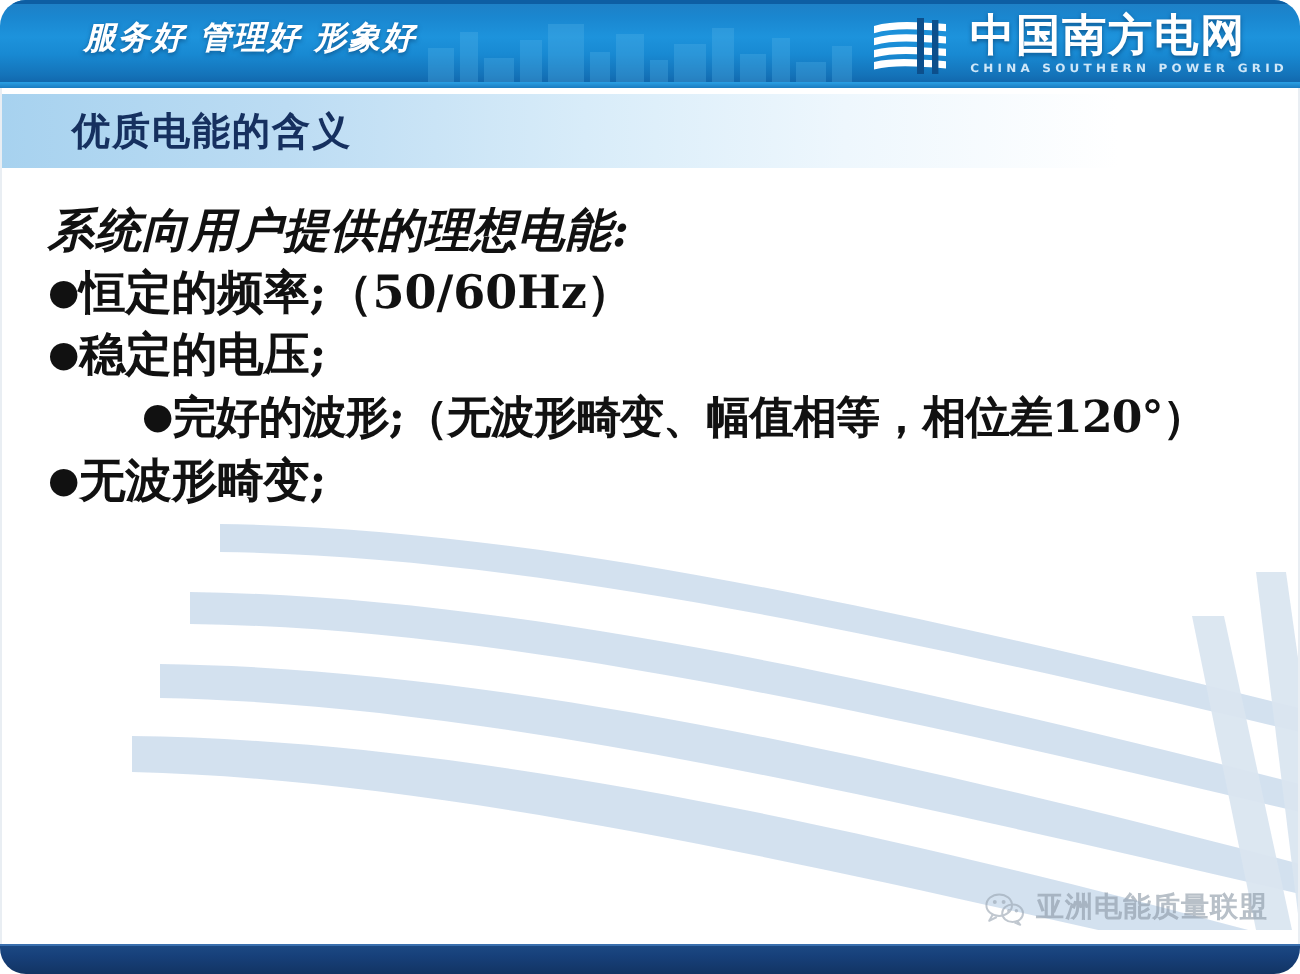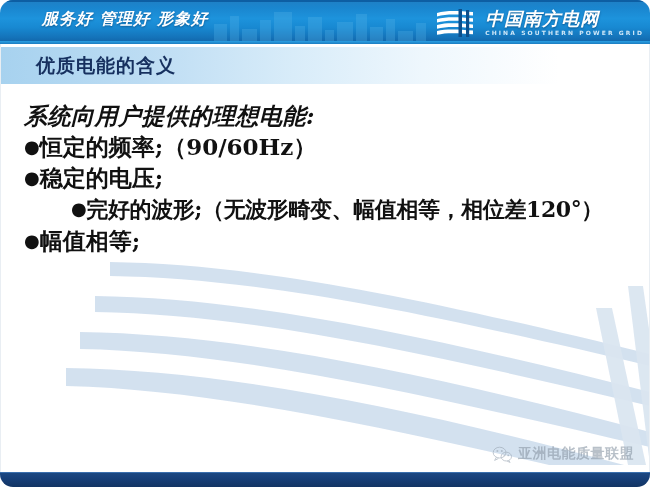--- a/index.html
+++ b/index.html
@@ -75,27 +75,26 @@
     position: absolute;
     right: 6px; top: 4px;
     height: 38px;
     display: flex;
     align-items: center;
     gap: 6px;
   }
   .logo-mark { width: 44px; height: 30px; display:block; }
   .logo-text { display: flex; flex-direction: column; line-height: 1; }
   .logo-cn {
-    font-size: 18px;
+    font-size: 22px;
     font-weight: bold;
     color: #ffffff;
     letter-spacing: 1px;
     text-shadow: 0 1px 2px rgba(5,50,95,.6);
     white-space: nowrap;
-    font-style: italic;
   }
   .logo-en {
     margin-top: 2px;
     font-size: 6px;
     font-weight: bold;
     color: #cfe7f8;
     letter-spacing: 2.1px;
     white-space: nowrap;
     transform: scaleY(.95);
   }
@@ -254,33 +253,33 @@
     <g fill="#dbe6f1" opacity="0.95">
       <path d="M596,58 L612,58 L646,215 L628,215 Z"></path>
       <path d="M628,36 L643,36 L668,215 L650,215 Z"></path>
     </g>
   </svg>
 
   <div class="body-area">
     <div class="body-line lead">系统向用户提供的理想电能:</div>
 
     <div class="body-line">
-      <span class="bullet">●</span><span>恒定的频率;（90/60Hz）</span>
+      <span class="bullet">●</span><span>恒定的频率;（50/60Hz）</span>
     </div>
 
     <div class="body-line">
       <span class="bullet">●</span><span>稳定的电压;</span>
     </div>
 
     <div class="body-line wide">
       <span class="bullet">●</span><span>完好的波形;（无波形畸变、幅值相等，相位差120°）</span>
     </div>
 
     <div class="body-line">
-      <span class="bullet">●</span><span>幅值相等;</span>
+      <span class="bullet">●</span><span>无波形畸变;</span>
     </div>
   </div>
 
   <div class="footer-mark">
     <svg class="wechat-icon" viewBox="0 0 21 17">
       <g fill="none" stroke="#9aa6b3" stroke-width="1">
         <ellipse cx="7.6" cy="6.6" rx="6.4" ry="5.4"></ellipse>
         <path d="M4.4,11.3 L2.6,14.4 L6.4,12.5" stroke-linejoin="round"></path>
         <ellipse cx="14.3" cy="10.6" rx="5.2" ry="4.4"></ellipse>
         <path d="M16.6,14.4 L18.1,16.4 L15.2,15.2" stroke-linejoin="round"></path>

